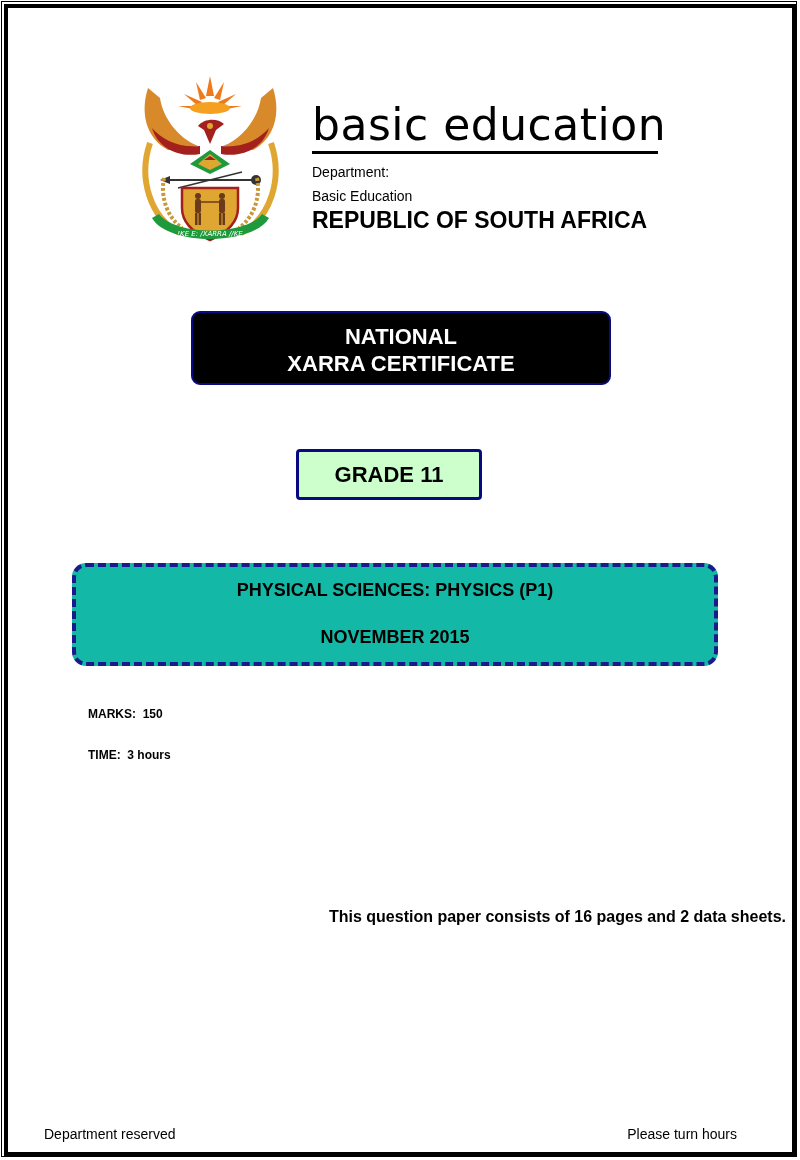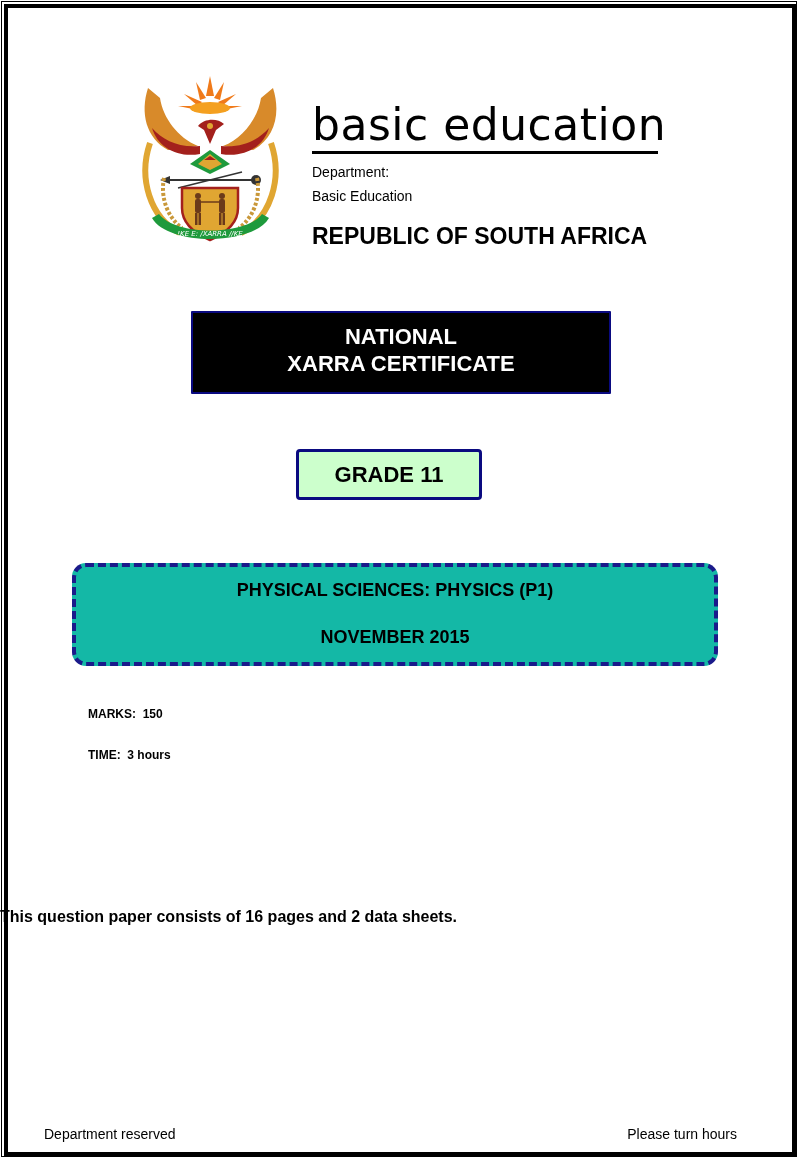--- a/index.html
+++ b/index.html
@@ -8,36 +8,36 @@
     .inner-border { position: absolute; left: 4px; top: 4px; width: 792px; height: 1152px; border: 4px solid #000; box-sizing: border-box; }
 
     .emblem { position: absolute; left: 138px; top: 68px; width: 145px; height: 180px; }
 
     .brand { position: absolute; left: 312px; top: 100px; }
     .brand-name { position: absolute; left: 0; top: 0; font-family: "DejaVu Sans", sans-serif; font-size: 44px; line-height: 50px; letter-spacing: 0.5px; white-space: nowrap; font-weight: normal; }
     .brand-rule { position: absolute; left: 312px; top: 151px; width: 346px; height: 3px; background: #000; }
     .dept-line { position: absolute; left: 312px; font-size: 14px; line-height: 24px; white-space: nowrap; }
     .dept-1 { top: 160px; }
     .dept-2 { top: 184px; }
-    .dept-3 { top: 208px; font-weight: bold; font-size: 23px; margin-top: 16px; }
+    .dept-3 { top: 208px; font-weight: bold; font-size: 23px; }
 
-    .nsc-box { position: absolute; left: 191px; top: 311px; width: 420px; height: 83px; background: #000; border: 2px solid #0a0a80; border-radius: 1px; box-sizing: border-box; color: #fff; font-weight: bold; font-size: 22px; line-height: 27px; text-align: center; padding-top: 10px; }
+    .nsc-box { position: absolute; left: 191px; top: 311px; width: 420px; height: 74px; background: #000; border: 2px solid #0a0a80; border-radius: 9px; box-sizing: border-box; color: #fff; font-weight: bold; font-size: 22px; line-height: 27px; text-align: center; padding-top: 10px; }
 
     .grade-box { position: absolute; left: 296px; top: 449px; width: 186px; height: 51px; background: #ccffcc; border: 3px solid #0a0a80; border-radius: 4px; box-sizing: border-box; font-weight: bold; font-size: 22px; line-height: 45px; text-align: center; }
 
     .subject-box { position: absolute; left: 72px; top: 563px; width: 646px; height: 103px; background: #14b8a6; border: 4px dashed #1a1a8a; border-radius: 14px; box-sizing: border-box; text-align: center; font-weight: bold; font-size: 18px; }
     .subject-line { position: absolute; left: 0; width: 100%; text-align: center; }
     .subject-1 { top: 13px; }
     .subject-2 { top: 60px; }
 
     .meta-line { position: absolute; left: 44px; font-weight: bold; font-size: 12px; white-space: pre; margin-left: 44px; }
     .marks { top: 707px; }
     .time { top: 748px; }
 
-    .consists { position: absolute; left: 0; width: 786px; top: 908px; text-align: left; font-weight: bold; font-size: 16px; }
+    .consists { position: absolute; left: 0; width: 786px; top: 908px; text-align: right; font-weight: bold; font-size: 16px; }
 
     .footer-left { position: absolute; left: 44px; top: 1126px; font-size: 14px; }
     .footer-right { position: absolute; right: 63px; top: 1126px; font-size: 14px; }
   </style>
 </head>
 <body>
 
 <div class="outer-border"></div>
 <div class="inner-border"></div>
 

